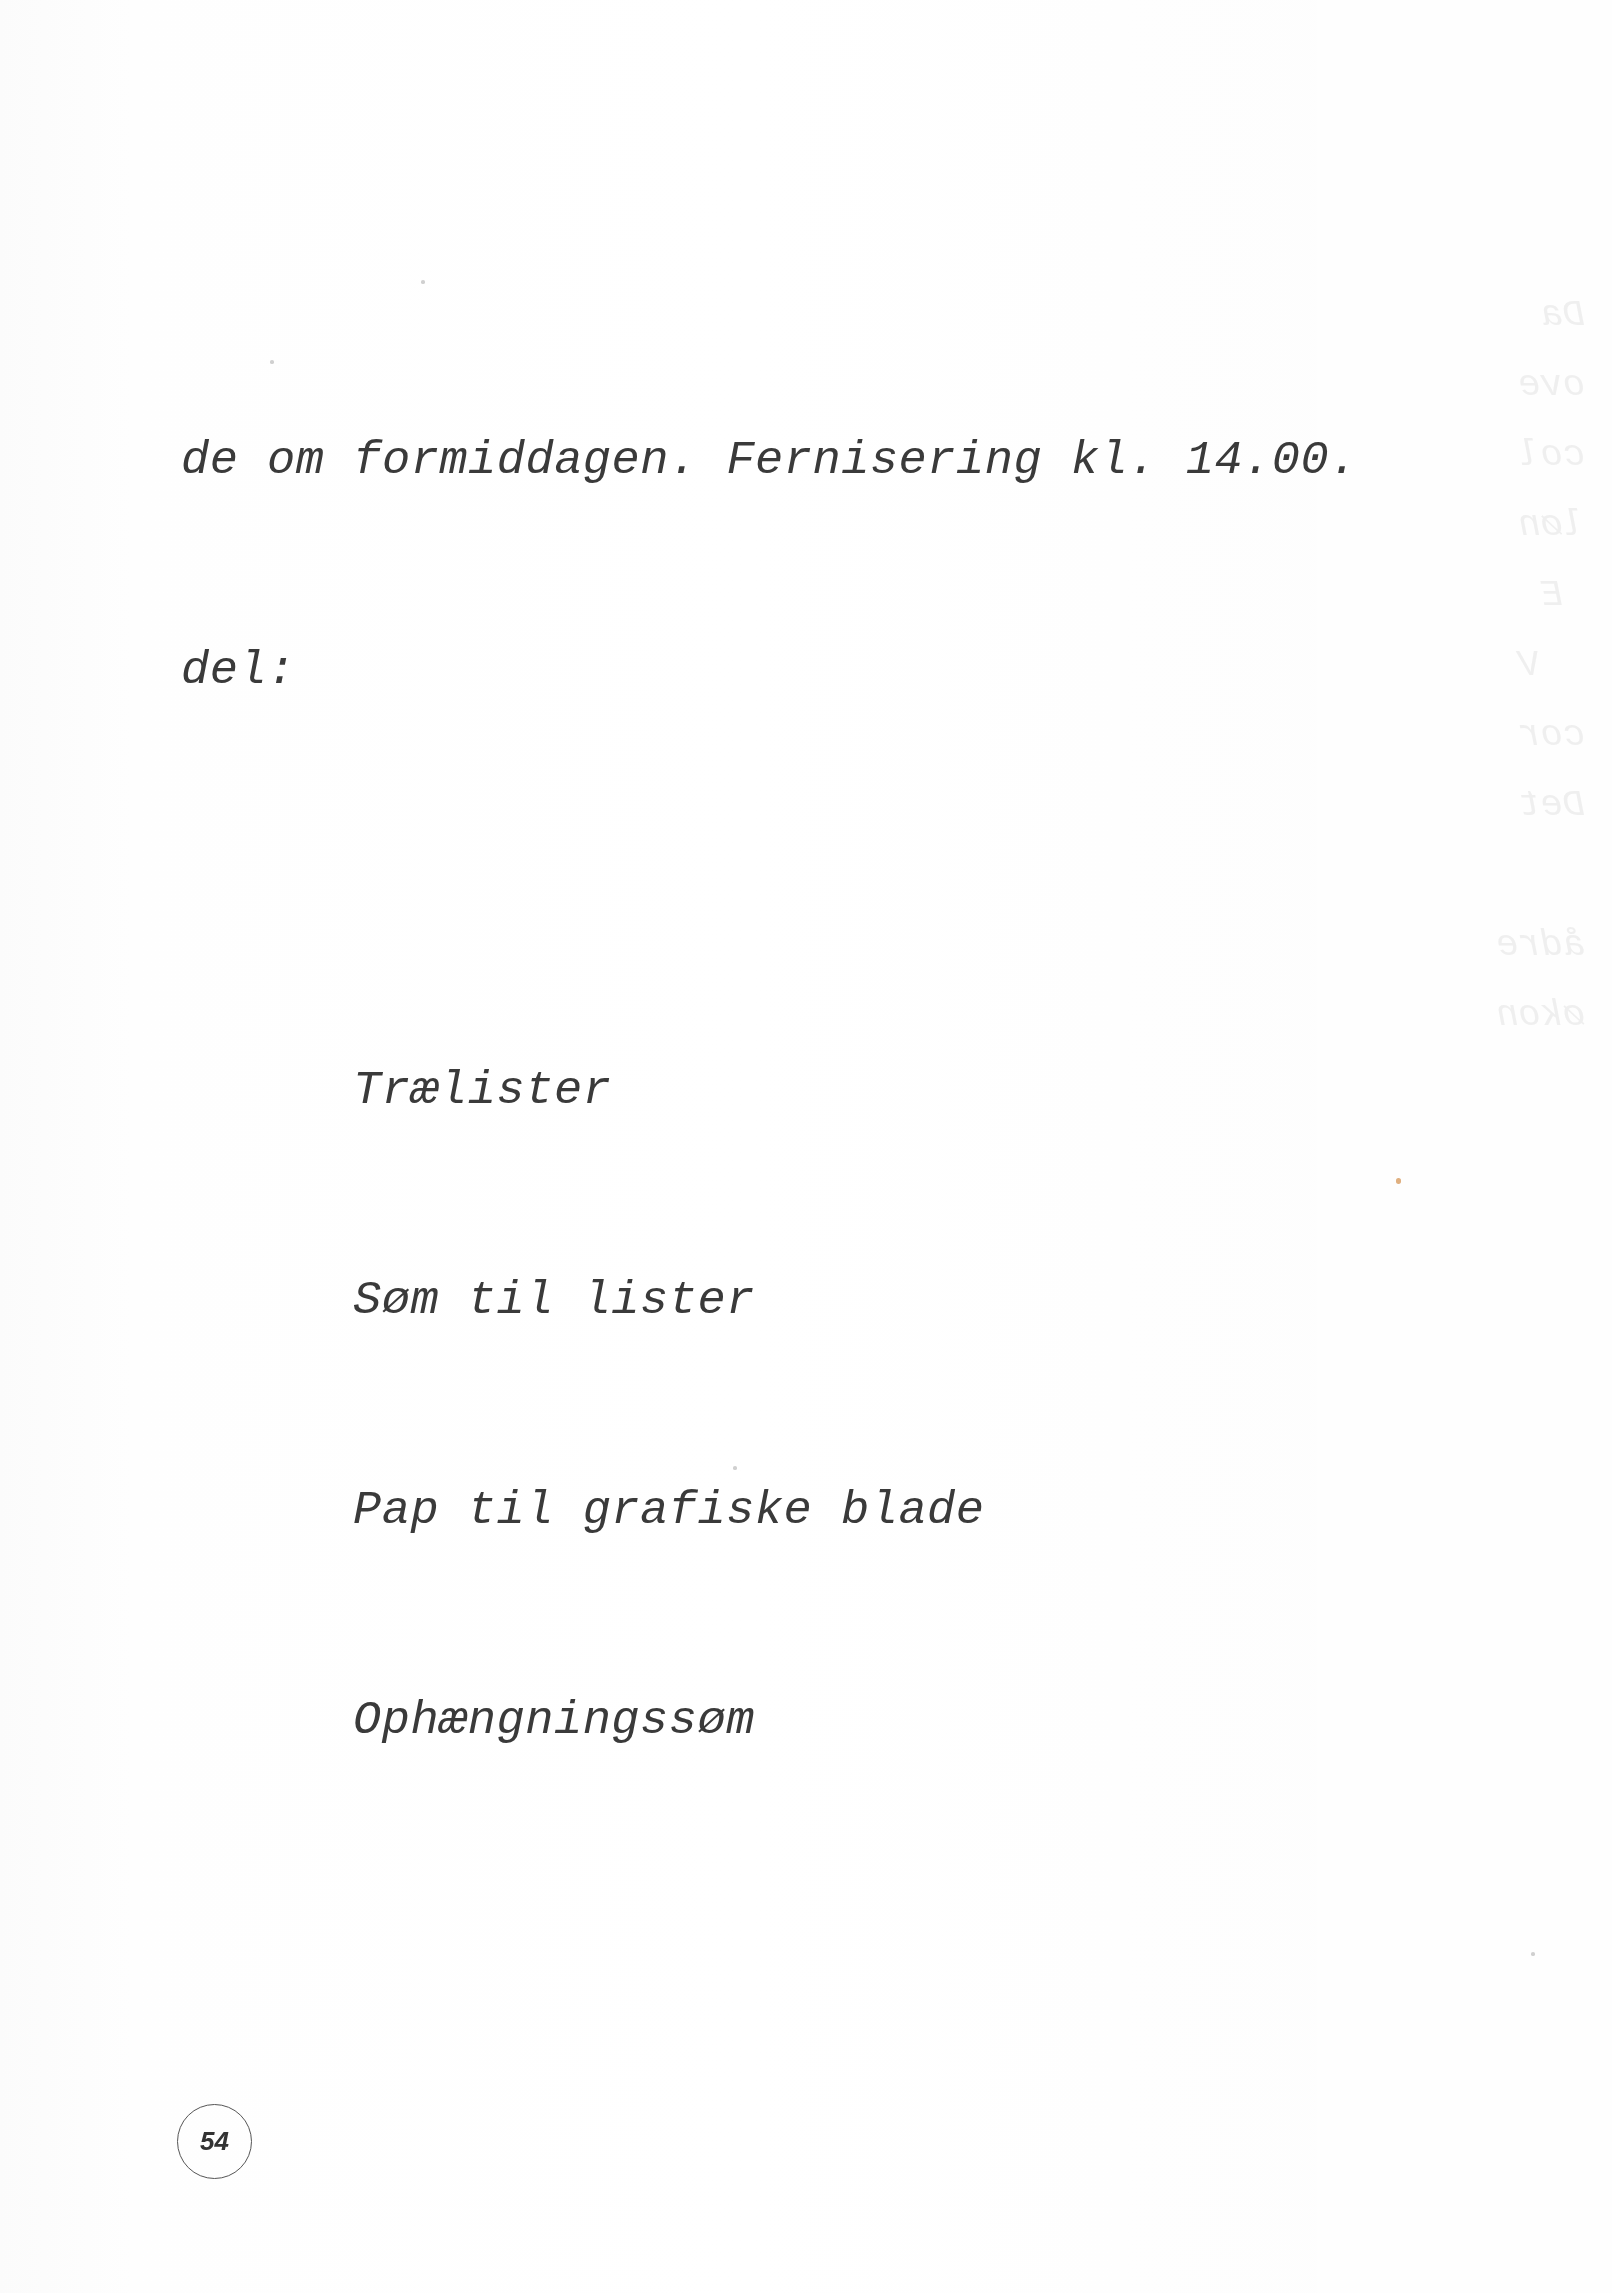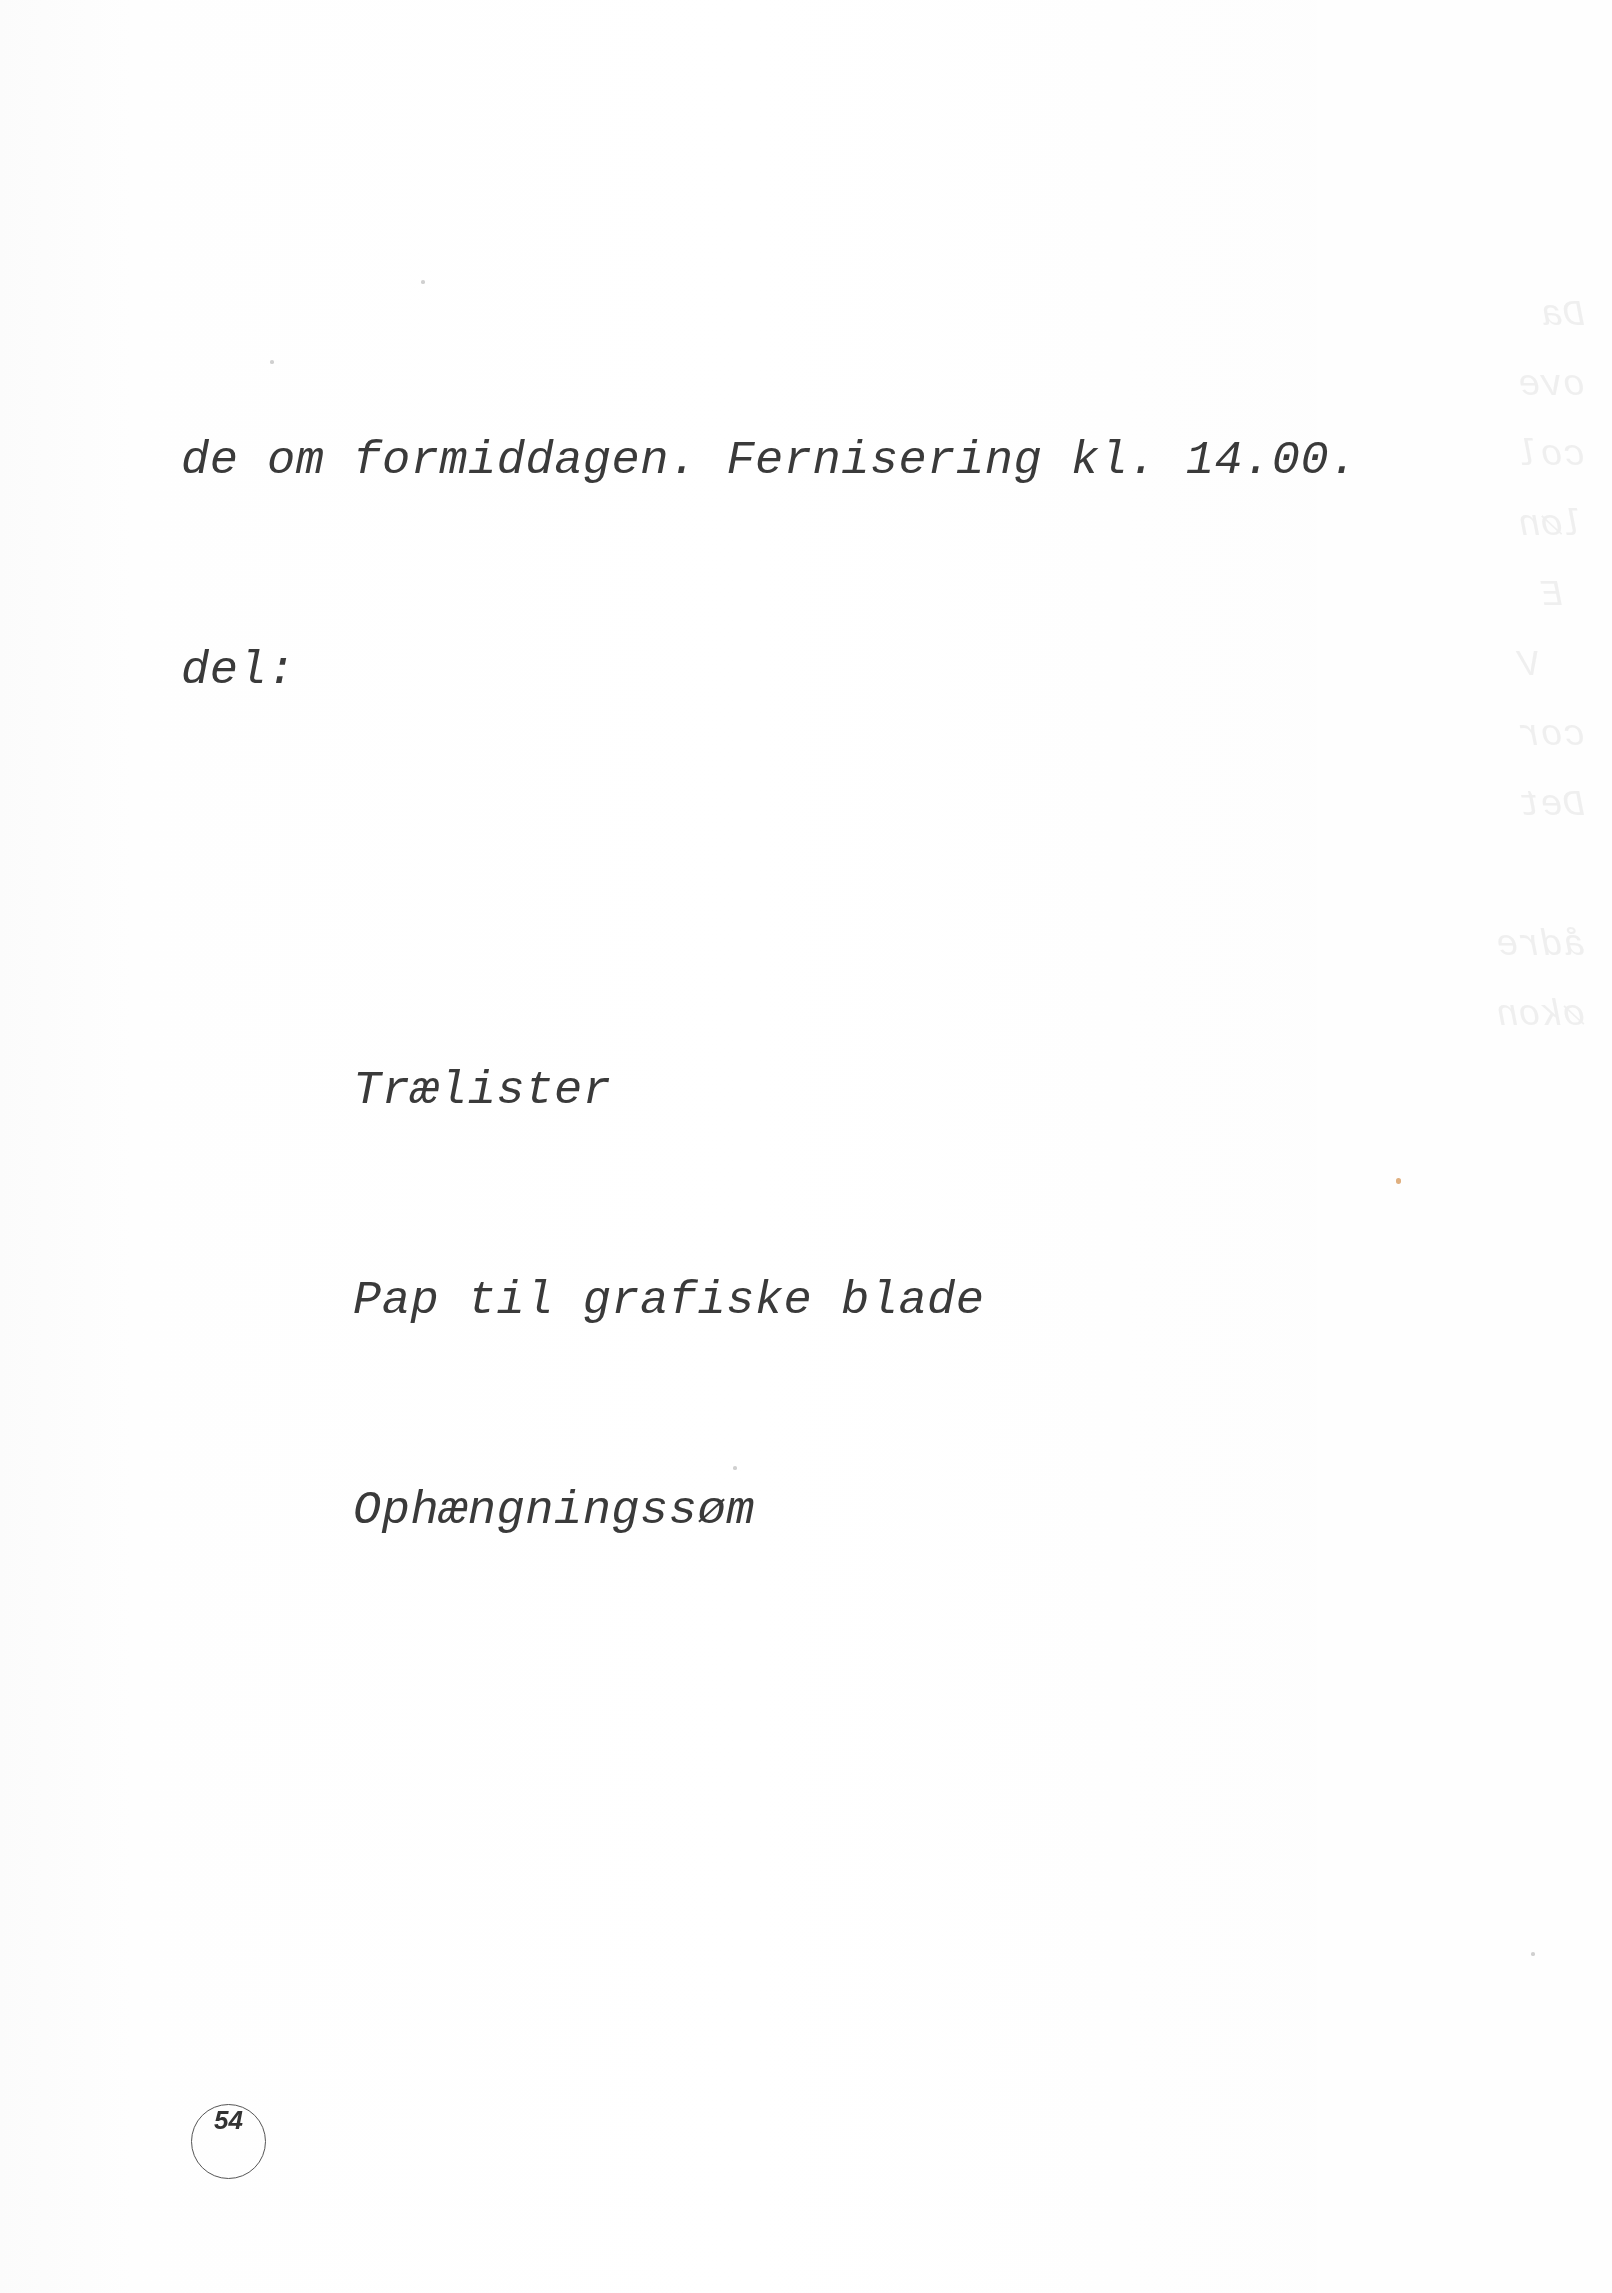--- a/index.html
+++ b/index.html
@@ -50,27 +50,28 @@
       -webkit-font-smoothing: antialiased;
     }
     .line {
       display: block;
       height: 70px;
     }
     .indent-1 { padding-left: 87px; }
     .indent-2 { padding-left: 172px; }
     .page-number {
       position: absolute;
-      left: 191px;
+      left: 177px;
       top: 2104px;
       width: 75px;
       height: 75px;
       border: 1.4px solid #555;
       border-radius: 50%;
       display: flex;
+      align-items: center;
       justify-content: center;
       font-family: "Liberation Sans", sans-serif;
       font-weight: bold;
       font-size: 26px;
       color: #333;
       box-sizing: border-box;
     }
     .speck {
       position: absolute;
       width: 3.7px;
@@ -96,20 +97,21 @@
 
 ådre
 økon</div>
 
   <div class="text-block">
     <span class="line">de om formiddagen. Fernisering kl. 14.00.</span>
     <span class="line">del:</span>
 
     <div>
       <span class="line indent-2">Trælister</span>
+      <span class="line indent-2">Søm til lister</span>
       <span class="line indent-2">Pap til grafiske blade</span>
       <span class="line indent-2">Ophængningssøm</span>
       
       
     </div>
 
     
 
     
 

